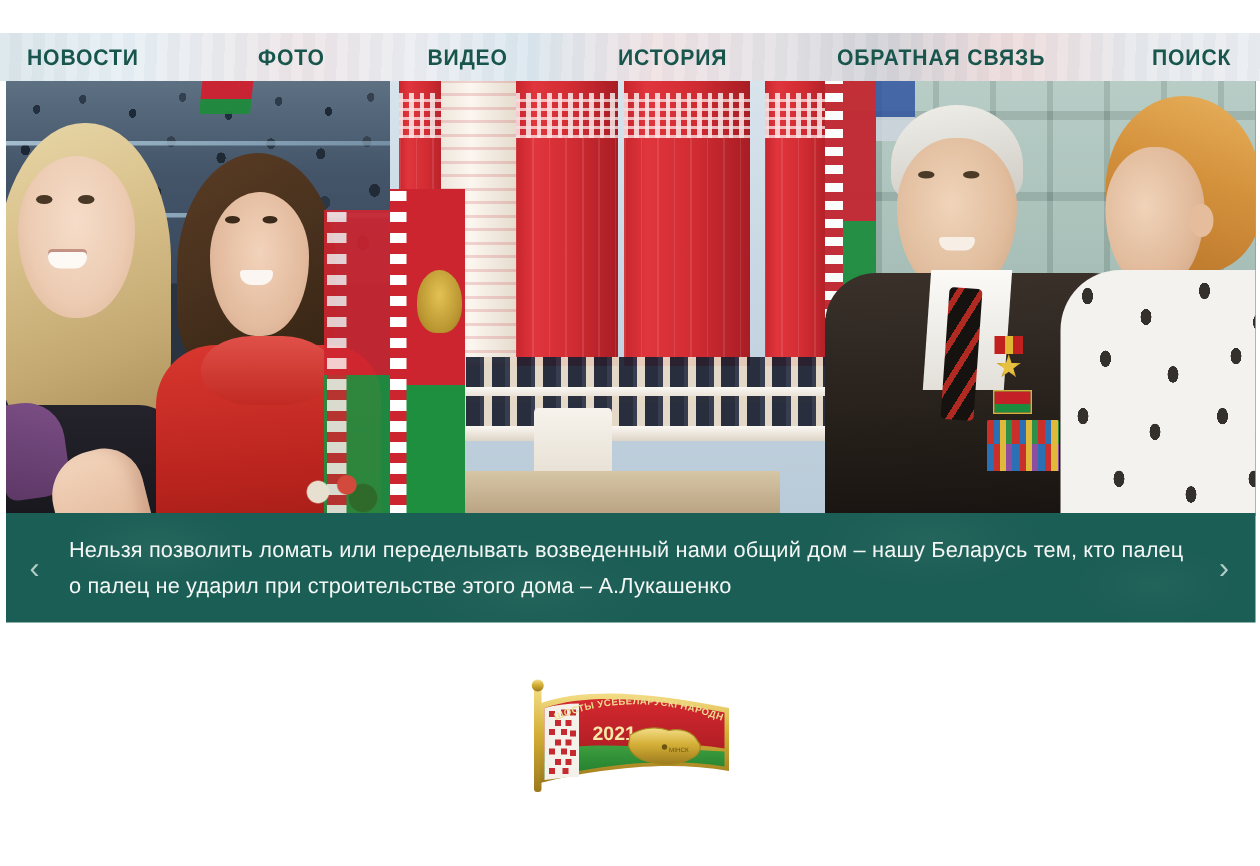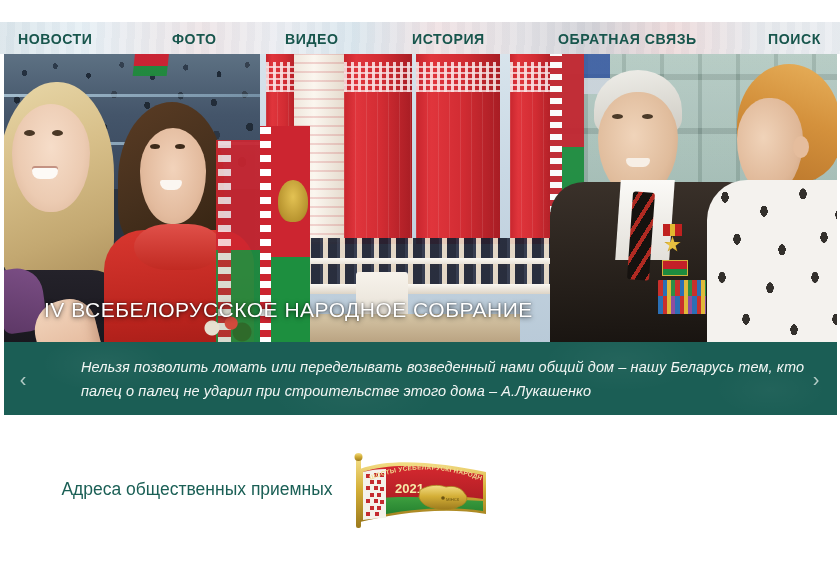--- a/index.html
+++ b/index.html
@@ -487,25 +487,23 @@
       radial-gradient(ellipse 90px 40px at 12% 30%, rgba(255,255,255,.045), transparent 70%),
       radial-gradient(ellipse 120px 50px at 42% 70%, rgba(255,255,255,.035), transparent 70%),
       radial-gradient(ellipse 110px 45px at 74% 25%, rgba(255,255,255,.04), transparent 70%),
       radial-gradient(ellipse 80px 38px at 92% 65%, rgba(255,255,255,.03), transparent 70%);
   }
   .quote-text {
     position: absolute;
     left: 42px; top: 13px;
     width: 748px;
     color: #f2f6f4;
-    font-style: italic;
     font-size: 14.5px;
     line-height: 24px;
     letter-spacing: .1px;
-    margin-left: 35px;
   }
   .arrow {
     position: absolute;
     top: 26px;
     width: 22px; height: 22px;
     color: #cfe0db;
     font-size: 20px;
     line-height: 22px;
     text-align: center;
     cursor: pointer;
@@ -633,32 +631,30 @@
     </div>
 
     <div class="lady">
       <div class="lady-hair"></div>
       <div class="lady-face"></div>
       <div class="lady-ear"></div>
       <div class="lady-top"></div>
     </div>
   </div>
 
-  <div class="hero-title">IV ВСЕБЕЛОРУССКОЕ НАРОДНОЕ СОБРАНИЕ</div>
 </div>
 
 <div class="quote-band">
   <div class="arrow arrow-left">‹</div>
   <div class="quote-text">Нельзя позволить ломать или переделывать возведенный нами общий дом – нашу Беларусь тем, кто палец о палец не ударил при строительстве этого дома – А.Лукашенко</div>
   <div class="arrow arrow-right">›</div>
 </div>
 
 <div class="bottom">
 
-  <a class="bottom-link bl-left" href="#">Адреса общественных приемных</a>
 
   <div class="badge">
     <svg width="148" height="78" viewBox="0 0 148 78" xmlns="http://www.w3.org/2000/svg" aria-hidden="true">
       <defs>
         <linearGradient id="goldG" x1="0" y1="0" x2="0" y2="1">
           <stop offset="0%" stop-color="#f3dd86"></stop>
           <stop offset="45%" stop-color="#d4af37"></stop>
           <stop offset="100%" stop-color="#9c7a1d"></stop>
         </linearGradient>
         <linearGradient id="redG" x1="0" y1="0" x2="0" y2="1">

